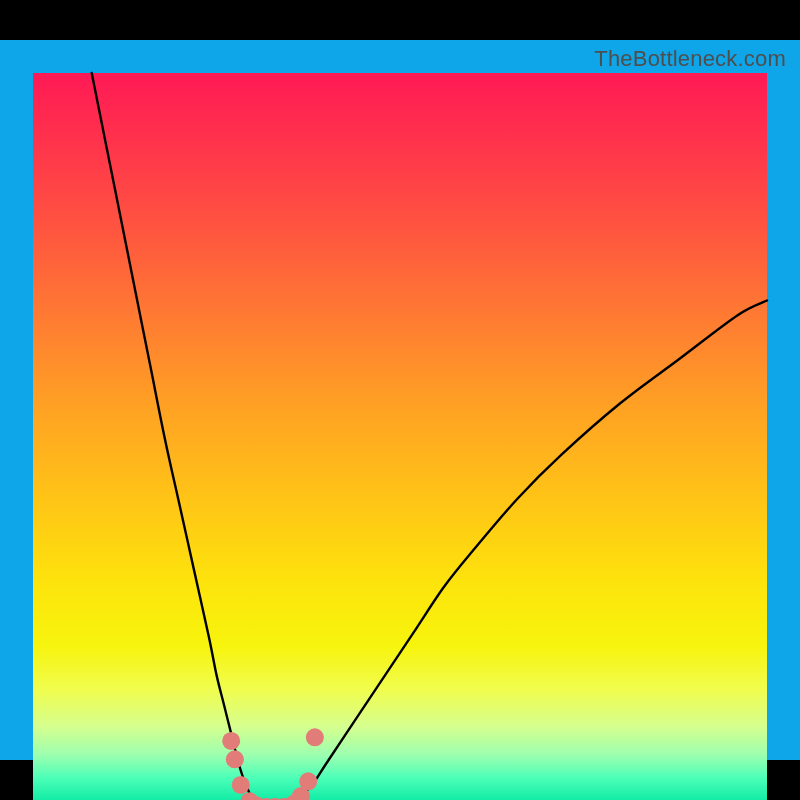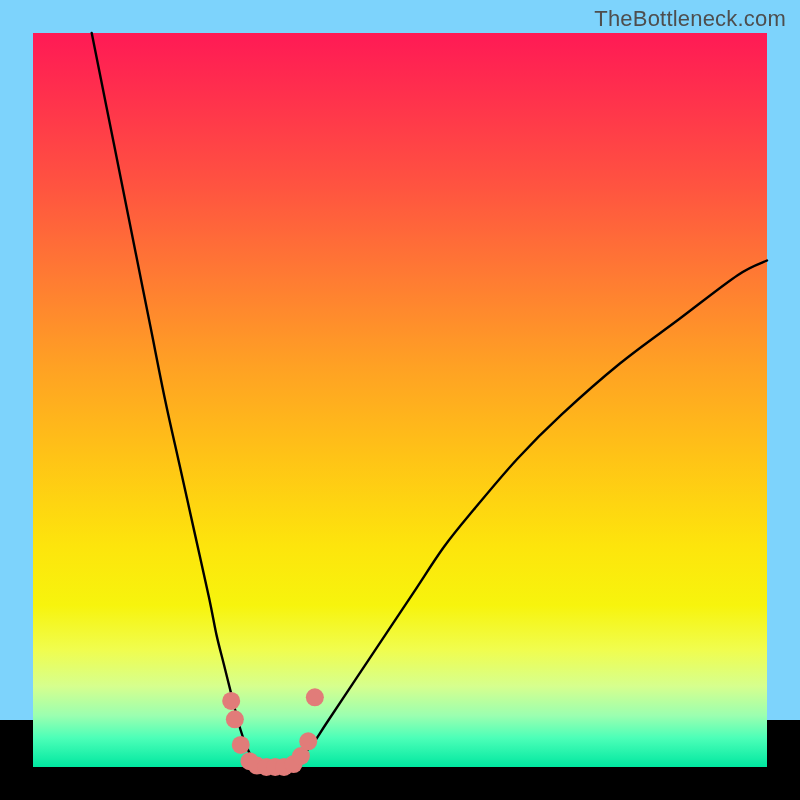--- a/index.html
+++ b/index.html
@@ -8,21 +8,22 @@
     width: 800px;
     height: 800px;
     overflow: hidden;
     background: #000;
     font-family: Arial, Helvetica, sans-serif;
   }
   .stage {
     position: relative;
     width: 800px;
     height: 720px;
-    background: #7dd3fc;
+    background: #0ea5e9;
+    margin-top: 40px;
   }
   .plot-area {
     position: absolute;
     left: 33px;
     top: 33px;
     width: 734px;
     height: 734px;
     
     background: linear-gradient(
       to bottom,

